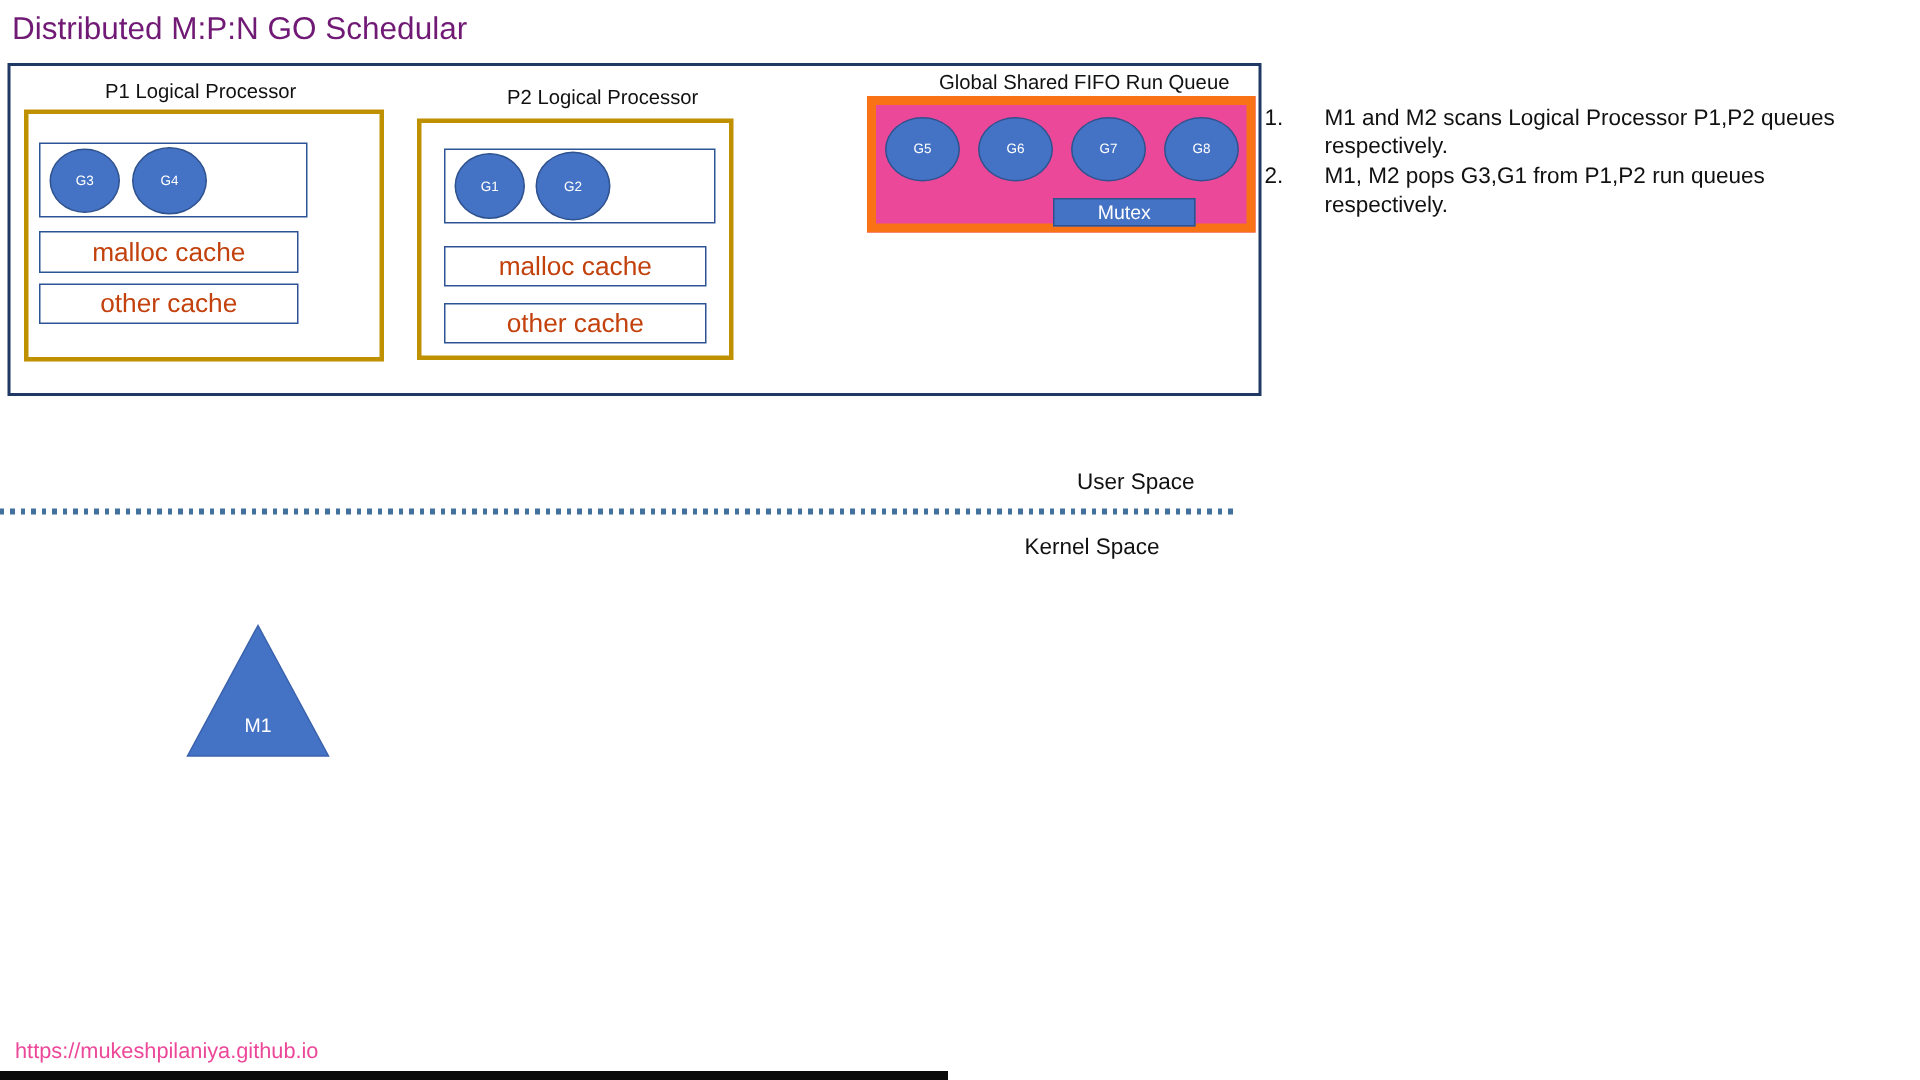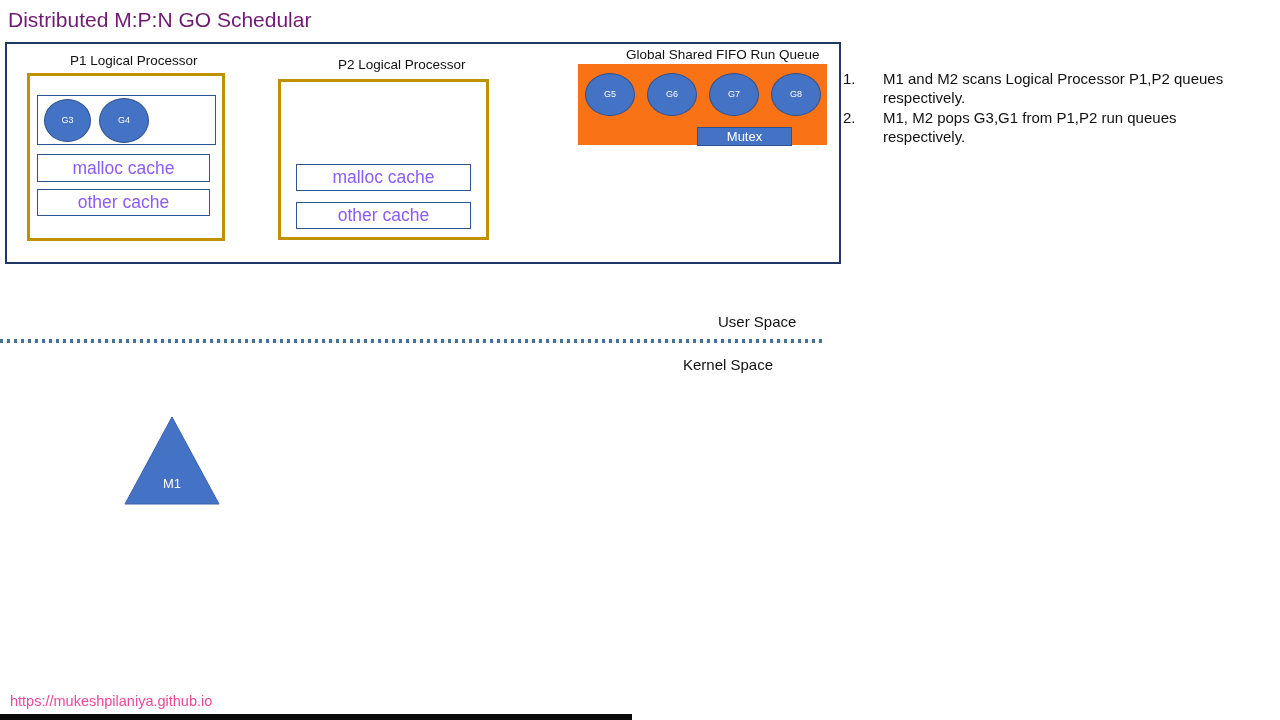--- a/index.html
+++ b/index.html
@@ -17,24 +17,24 @@
   .gold-box{border:3px solid #BF9000;background:#fff;}
 
   .queue-box{border:1px solid #2F5496;background:#fff;display:flex;align-items:center;}
   .g-circle{
     background:#4472C4;border:1px solid #2F528F;border-radius:50%;
     color:#fff;display:flex;align-items:center;justify-content:center;
     font-size:9px;flex:0 0 auto;
   }
   .cache-box{
     border:1px solid #2F5496;background:#fff;display:flex;align-items:center;justify-content:center;
-    color:#8b5cf6;font-size:17.5px;
+    color:#c2410c;font-size:17.5px;
   }
 
-  .fifo-box{border:1px solid #f97316;background:#f97316;text-decoration:underline;}
+  .fifo-box{border:6px solid #f97316;background:#ec4899;text-decoration:underline;}
   .mutex-bar{
     background:#4472C4;border:1px solid #2F528F;color:#fff;font-size:13px;
     display:flex;align-items:center;justify-content:center;margin-left:40px;
   }
 
   .notes{left:843px;top:69px;width:412px;font-size:15px;color:#111;}
   .note-row{display:flex;align-items:flex-start;margin:0 0 1px 0;line-height:19px;}
   .note-num{flex:0 0 40px;}
   .note-text{flex:1 1 auto;}
 
@@ -57,31 +57,35 @@
 </head>
 <body>
 
 <div id="canvas">
 
   <div class="abs slide-title">Distributed M:P:N GO Schedular</div>
 
   <div class="abs outer-box">
 
     <div class="abs proc-label" style="left:35px;top:9px;">P1 Logical Processor</div>
-    <div class="abs gold-box" style="left:20px;top:29px;width:192px;height:162px;">
+    <div class="abs gold-box" style="left:9px;top:29px;width:192px;height:162px;padding-left:42px;">
       <div class="abs queue-box" style="left:7px;top:19px;width:171px;height:48px;padding-left:6px;gap:8px;">
         <div class="g-circle" style="width:45px;height:41px;">G3</div>
         <div class="g-circle" style="width:48px;height:43px;">G4</div>
       </div>
       <div class="abs cache-box" style="left:7px;top:78px;width:171px;height:26px;">malloc cache</div>
       <div class="abs cache-box" style="left:7px;top:113px;width:171px;height:25px;">other cache</div>
     </div>
 
     <div class="abs proc-label" style="left:303px;top:13px;">P2 Logical Processor</div>
     <div class="abs gold-box" style="left:271px;top:35px;width:205px;height:155px;">
+      <div class="abs queue-box" style="left:15px;top:17px;width:173px;height:48px;padding-left:6px;gap:7px;">
+        <div class="g-circle" style="width:45px;height:42px;">G1</div>
+        <div class="g-circle" style="width:48px;height:44px;">G2</div>
+      </div>
       <div class="abs cache-box" style="left:15px;top:82px;width:173px;height:25px;">malloc cache</div>
       <div class="abs cache-box" style="left:15px;top:120px;width:173px;height:25px;">other cache</div>
     </div>
 
     <div class="abs proc-label" style="left:591px;top:3px;">Global Shared FIFO Run Queue</div>
     <div class="abs fifo-box" style="left:571px;top:20px;width:247px;height:79px;">
       <div class="abs" style="left:6px;top:8px;width:235px;height:42px;display:flex;align-items:center;gap:12px;">
         <div class="g-circle" style="width:48px;height:41px;">G5</div>
         <div class="g-circle" style="width:48px;height:41px;">G6</div>
         <div class="g-circle" style="width:48px;height:41px;">G7</div>

